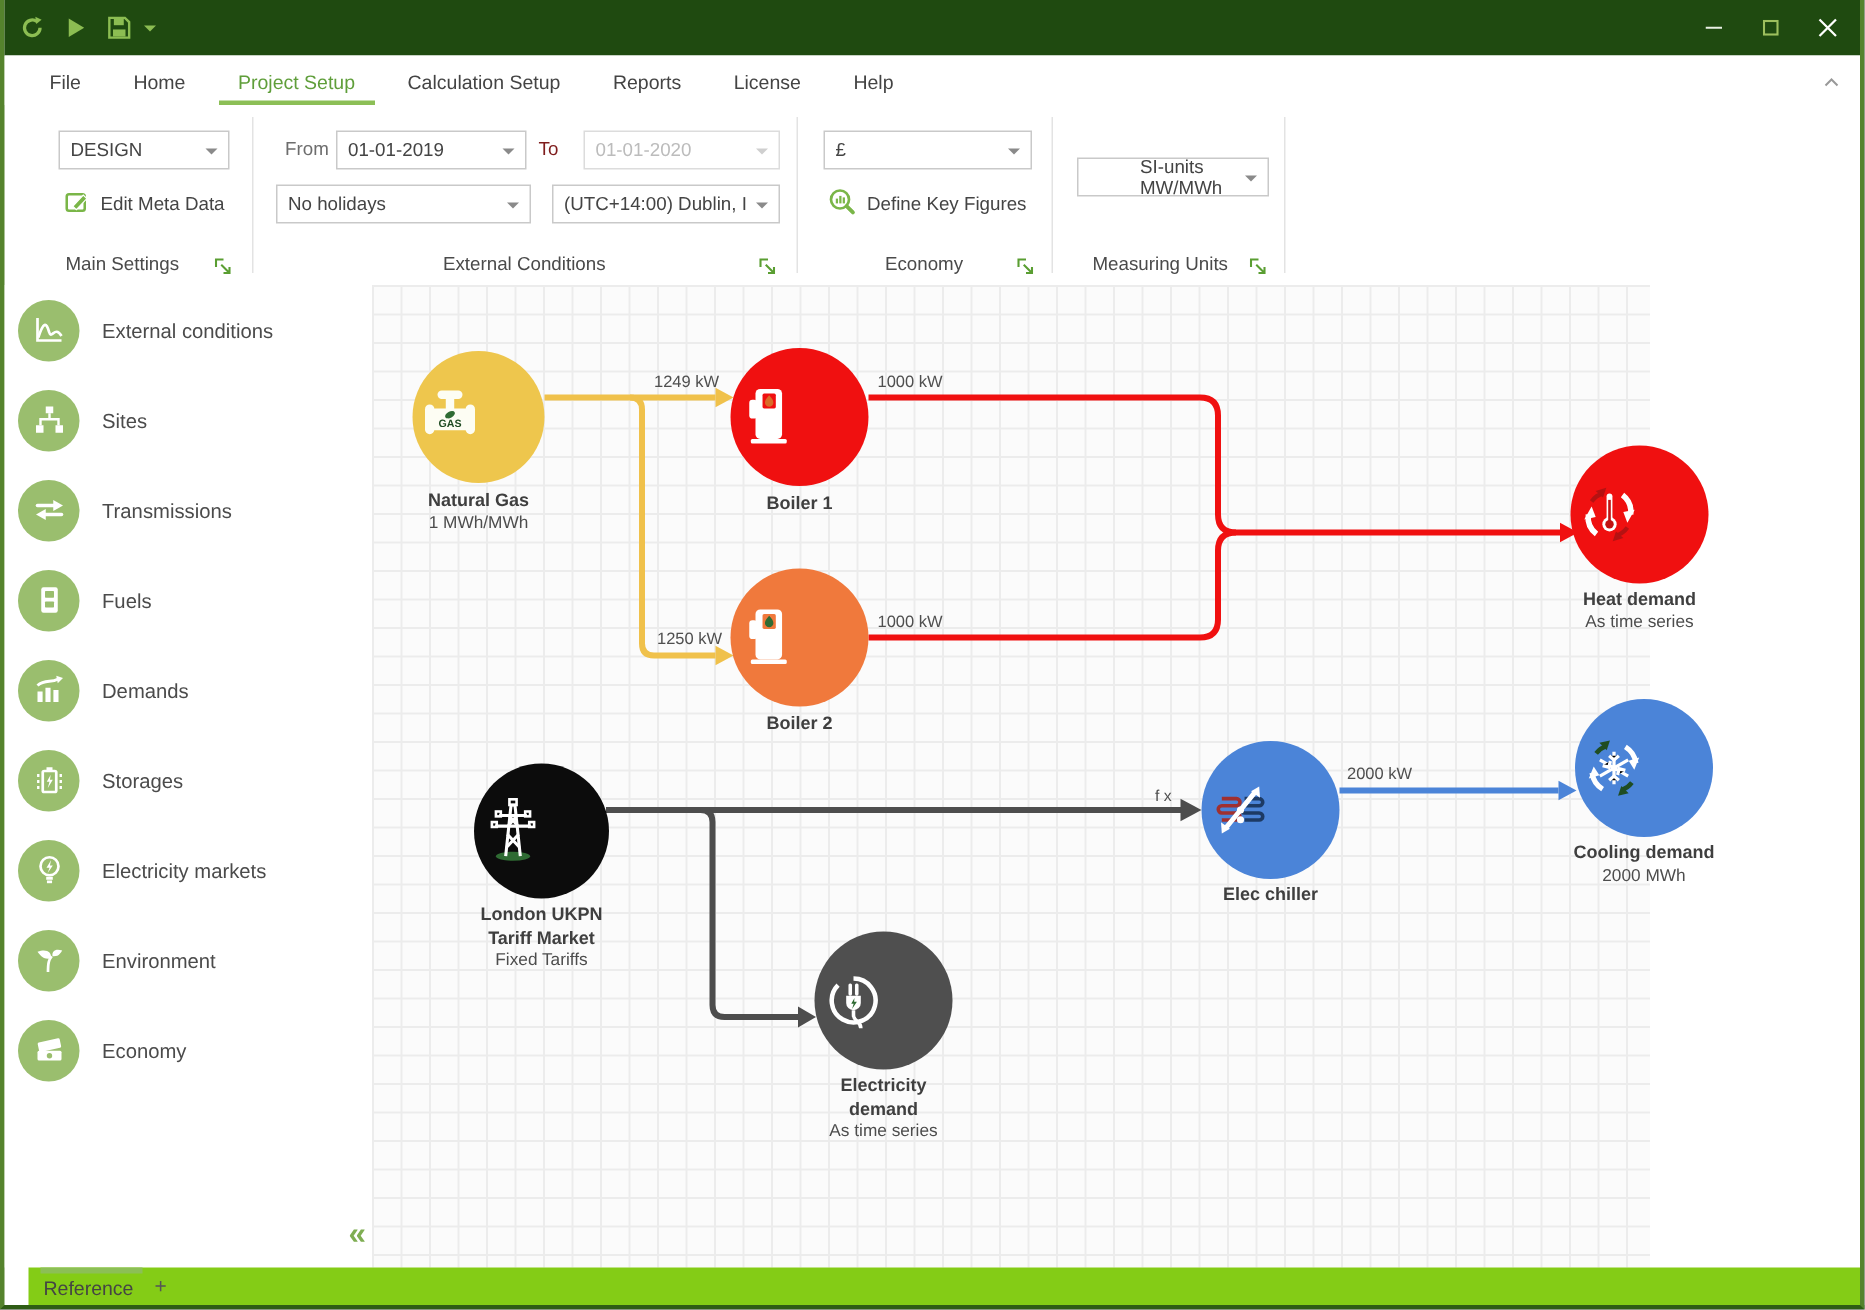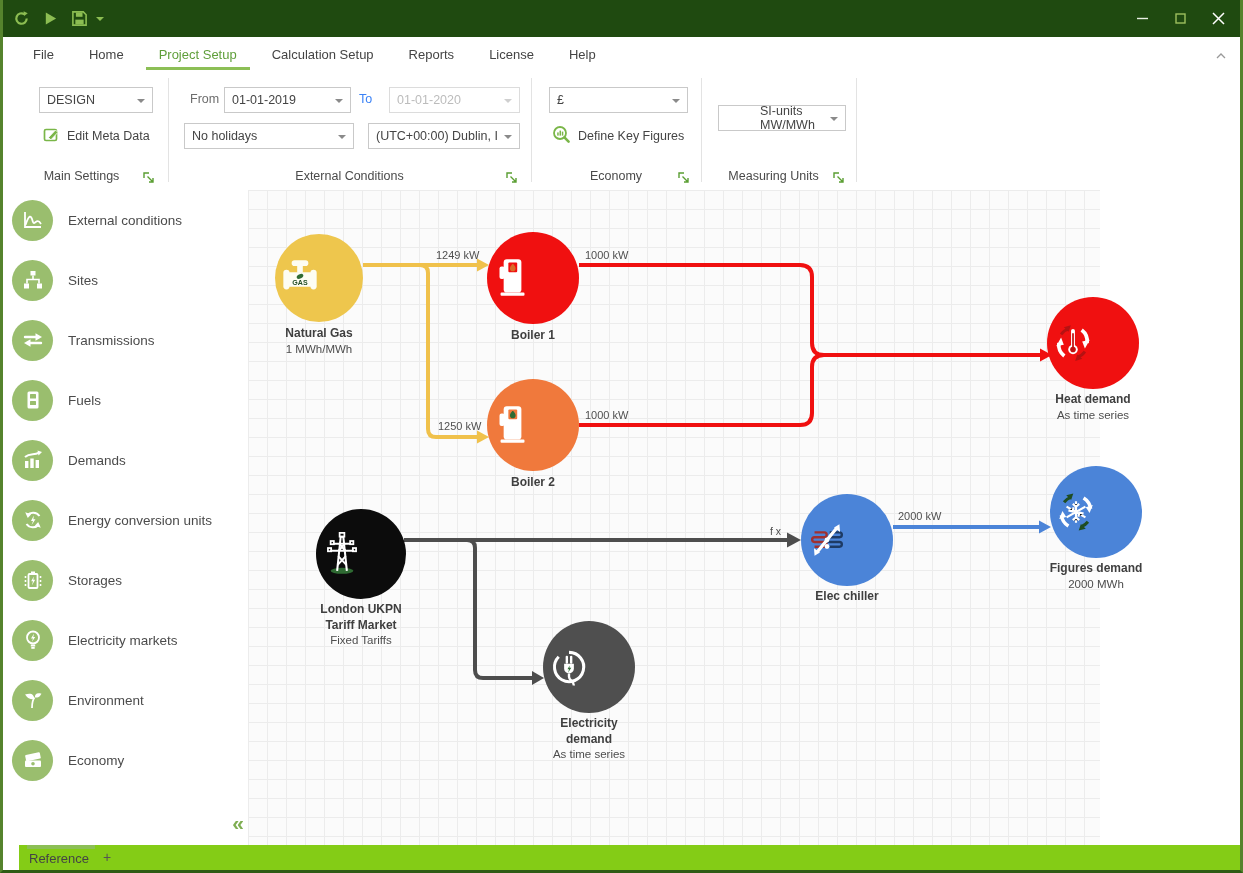--- a/index.html
+++ b/index.html
@@ -138,31 +138,31 @@
           <path d="M4.5 4.5L10 10M10 6v4H6" fill="none" stroke="#5a9e32" stroke-width="1.4"></path>
         </svg>
     </span>
     <div class="vdiv" style="left:159px;"></div>
 
     <span class="rlabel" style="left:181px;top:22px;">From</span>
     <div class="combo" style="left:215px;top:17px;width:127px;">
       <span>01-01-2019</span>
         <span class="car"></span>
     </div>
-    <span class="rlabel" style="left:350px;top:22px;color:#3b82f6;">To</span>
+    <span class="rlabel" style="left:350px;top:22px;color:#7f1d1d;">To</span>
     <div class="combo disabled" style="left:380px;top:17px;width:131px;">
       <span>01-01-2020</span>
         <span class="car"></span>
     </div>
     <div class="combo" style="left:175px;top:53px;width:170px;">
       <span>No holidays</span>
         <span class="car"></span>
     </div>
     <div class="combo" style="left:359px;top:53px;width:152px;">
-      <span>(UTC+00:00) Dublin, I</span>
+      <span>(UTC+14:00) Dublin, I</span>
         <span class="car"></span>
     </div>
     <div class="grouplabel" style="left:159px;width:363px;">External Conditions</div>
     <span class="launcher" style="left:497px;">
       <svg width="11" height="11" viewBox="0 0 11 11">
           <path d="M1 6V1h5" fill="none" stroke="#5a9e32" stroke-width="1.4"></path>
           <path d="M4.5 4.5L10 10M10 6v4H6" fill="none" stroke="#5a9e32" stroke-width="1.4"></path>
         </svg>
     </span>
     <div class="vdiv" style="left:522px;"></div>
@@ -254,32 +254,20 @@
         <span class="sideicon">
           <svg width="24" height="24" viewBox="0 0 24 24">
               <rect x="4" y="13" width="3.4" height="7" fill="#fff"></rect>
               <rect x="9.3" y="10.5" width="3.4" height="9.5" fill="#fff"></rect>
               <rect x="14.6" y="12" width="3.4" height="8" fill="#fff"></rect>
               <path d="M4 9C9 4.5 13 7.5 17.5 4.8" stroke="#fff" stroke-width="2" fill="none"></path>
               <polygon points="16.5,2.5 21,4 17.5,7.5" fill="#fff"></polygon>
             </svg>
         </span>
         <span class="sidelabel">Demands</span>
-      </div>
-      <div class="sideitem">
-        <span class="sideicon">
-          <svg width="24" height="24" viewBox="0 0 24 24">
-              <path d="M18.5 8A8 8 0 0 0 6.2 7.2" stroke="#fff" stroke-width="2" fill="none"></path>
-              <polygon points="4.2,4.2 6.8,10 10.2,6.2" fill="#fff"></polygon>
-              <path d="M5.5 16a8 8 0 0 0 12.3.8" stroke="#fff" stroke-width="2" fill="none"></path>
-              <polygon points="19.8,19.8 17.2,14 13.8,17.8" fill="#fff"></polygon>
-              <polygon points="12.8,7.5 10,13 12,13 10.6,17 14.5,11.2 12.4,11.2" fill="#fff"></polygon>
-            </svg>
-        </span>
-        <span class="sidelabel">Energy conversion units</span>
       </div>
       <div class="sideitem">
         <span class="sideicon">
           <svg width="24" height="24" viewBox="0 0 24 24">
               <rect x="10" y="3.5" width="4" height="2.5" fill="#fff"></rect>
               <rect x="7.5" y="6" width="9" height="14" rx="1" fill="none" stroke="#fff" stroke-width="1.8"></rect>
               <polygon points="12.8,8.5 10.2,13.2 12,13.2 10.8,17.5 14.2,11.8 12.3,11.8" fill="#fff"></polygon>
               <path d="M4.5 8v2M4.5 12v2M4.5 16v2M19.5 8v2M19.5 12v2M19.5 16v2" stroke="#fff" stroke-width="1.6"></path>
             </svg>
         </span>
@@ -473,21 +461,21 @@
           <polygon points="39.5,17.5 36.5,25 33,19.5" fill="#fff"></polygon>
           <path d="M17 37a14 14 0 0 1-6.5-10" stroke="#fff" stroke-width="3.2" fill="none"></path>
           <polygon points="8.5,30.5 11.5,23 15,28.5" fill="#fff"></polygon>
           <path d="M29 37.5a14 14 0 0 0 6-4.5" stroke="#1f4d22" stroke-width="2.8" fill="none"></path>
           <polygon points="26.5,41 33,39.5 28.5,35" fill="#1f4d22"></polygon>
           <path d="M19 10.5a14 14 0 0 0-6 4.5" stroke="#1f4d22" stroke-width="2.8" fill="none"></path>
           <polygon points="21.5,7 15,8.5 19.5,13" fill="#1f4d22"></polygon>
         </svg>
       </div>
       <div class="nlabel" style="left:763px;top:371px;">
-        <span class="t">Figures demand</span>
+        <span class="t">Cooling demand</span>
           <span class="s">2000 MWh</span>
       </div>
 
       <div class="node" style="left: 295px; top: 431px; width: 92px; height: 92px; background: rgb(79, 79, 79);">
         <svg width="52" height="52" viewBox="0 0 48 48">
           <path d="M24 10.5a13.5 13.5 0 1 1-9.5 4" stroke="#fff" stroke-width="2.8" fill="none"></path>
           <rect x="20.9" y="13.5" width="2.2" height="7.5" rx="1" fill="#fff"></rect>
           <rect x="24.9" y="13.5" width="2.2" height="7.5" rx="1" fill="#fff"></rect>
           <path d="M19.5 21h9v4.5a4.5 4.5 0 0 1-9 0z" fill="#fff"></path>
           <path d="M24 30v3c0 4 4.5 3.5 4.5 8" stroke="#fff" stroke-width="2.2" fill="none"></path>

